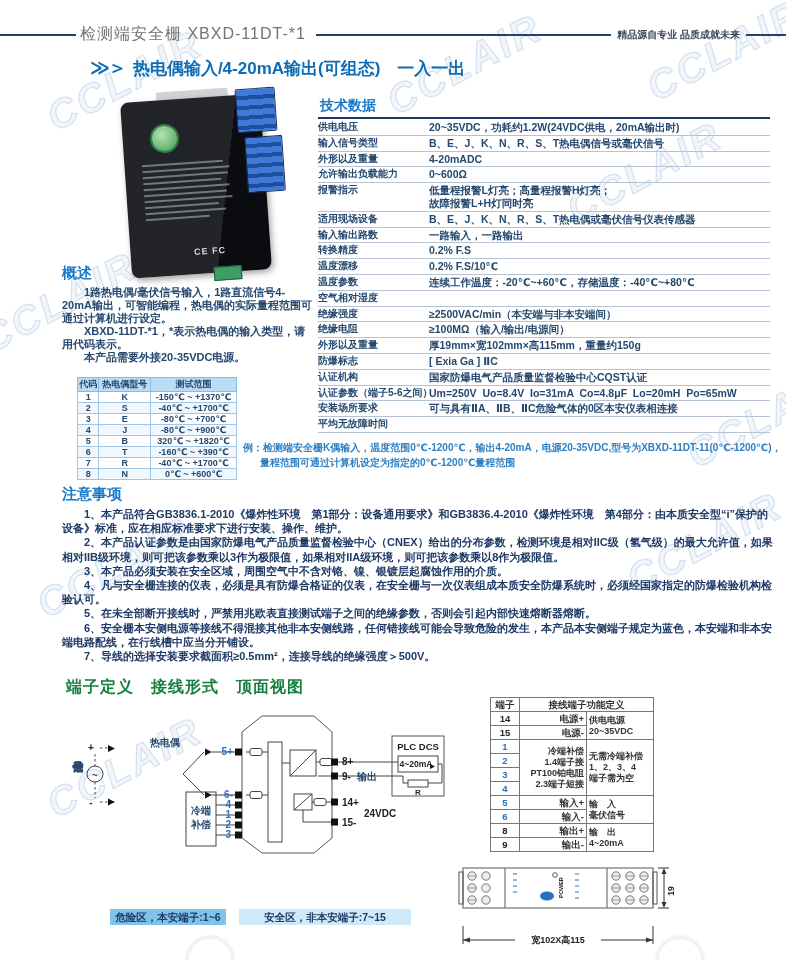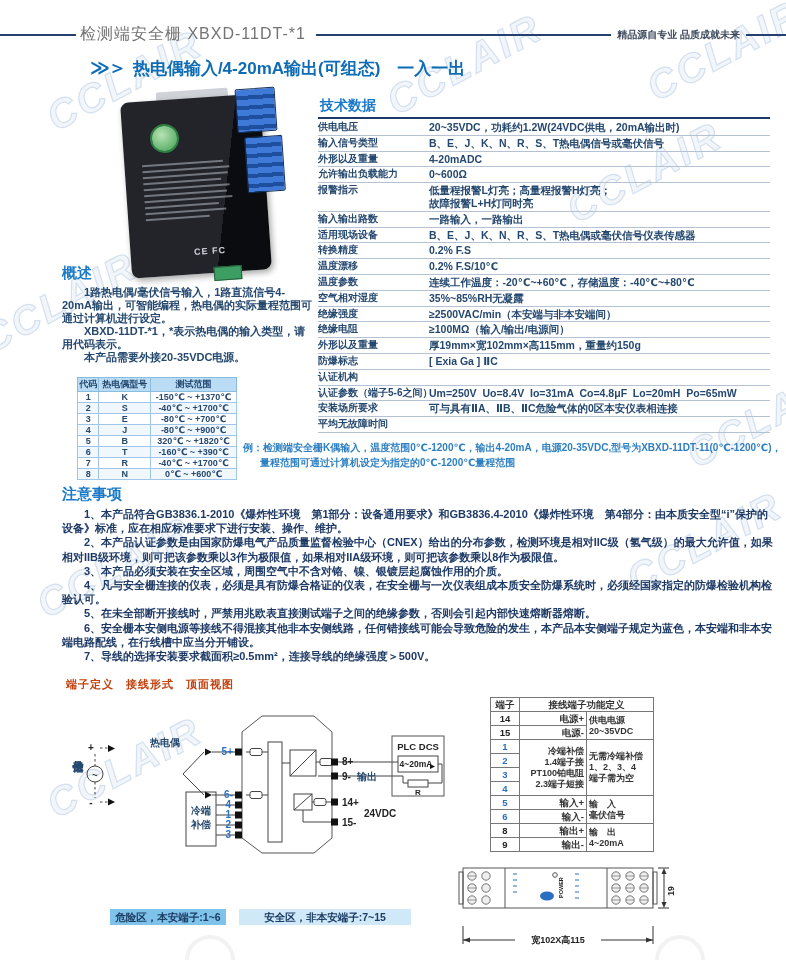--- a/index.html
+++ b/index.html
@@ -48,21 +48,21 @@
   .tech-h{color:#1a7ac9;font-size:14px;font-weight:bold;border-bottom:2px solid #1b3a6b;padding:0 0 2px 2px;margin:0 0 1px 0;}
   .spec-row{display:flex;border-bottom:1px solid #b5c2d4;padding:1px 0;}
   .spec-label{width:107px;flex:none;color:#25486f;font-size:10px;font-weight:bold;white-space:nowrap;line-height:12.8px;}
   .spec-value{flex:1;color:#25486f;font-size:10.5px;font-weight:bold;white-space:pre-wrap;line-height:12.8px;padding-left:4px;}
   .example{position:absolute;left:243px;top:440px;width:540px;font-size:10px;font-weight:bold;color:#2f80c3;
            line-height:15px;white-space:pre-line;padding-left:17px;text-indent:-17px;}
   
   .notes{position:absolute;left:62px;top:485px;width:712px;}
   .note{margin:0;text-indent:2em;font-size:11px;line-height:14.2px;font-weight:bold;color:#1e3a66;}
   
-  .term-h{position:absolute;left:66px;top:677px;color:#c2410c;font-weight:bold;font-size:11px;letter-spacing:1px;}
+  .term-h{position:absolute;left:66px;top:677px;color:#15803d;font-weight:bold;font-size:16px;letter-spacing:1px;}
   
   .wiring{position:absolute;left:62px;top:698px;}
   .wiring text{font-family:"Liberation Sans","DejaVu Sans",sans-serif;}
   
   .tterm{position:absolute;left:490px;top:697px;border-collapse:collapse;table-layout:fixed;width:164px;
          font-size:9.5px;color:#333;background:#fff;}
   .tterm th,.tterm td{border:1px solid #777;padding:0 2px;height:13px;line-height:11px;text-align:center;font-weight:bold;}
   .tterm .c1{width:24px;}
   .tterm .c2{width:60px;text-align:right;}
   .tterm .c3{width:64px;text-align:left;}
@@ -209,61 +209,61 @@
         <div class="spec-row">
           <div class="spec-label">允许输出负载能力</div>
           <div class="spec-value">0~600Ω</div>
         </div>
         <div class="spec-row">
           <div class="spec-label">报警指示</div>
           <div class="spec-value">低量程报警L灯亮；高量程报警H灯亮；
 故障报警L+H灯同时亮</div>
         </div>
         <div class="spec-row">
+          <div class="spec-label">适用现场设备</div>
+          <div class="spec-value">B、E、J、K、N、R、S、T热电偶或毫伏信号仪表传感器</div>
+        </div>
+        <div class="spec-row">
           <div class="spec-label">输入输出路数</div>
           <div class="spec-value">一路输入，一路输出</div>
         </div>
         <div class="spec-row">
-          <div class="spec-label">适用现场设备</div>
-          <div class="spec-value">B、E、J、K、N、R、S、T热电偶或毫伏信号仪表传感器</div>
-        </div>
-        <div class="spec-row">
           <div class="spec-label">转换精度</div>
           <div class="spec-value">0.2% F.S</div>
         </div>
         <div class="spec-row">
           <div class="spec-label">温度漂移</div>
           <div class="spec-value">0.2% F.S/10℃</div>
         </div>
         <div class="spec-row">
           <div class="spec-label">温度参数</div>
           <div class="spec-value">连续工作温度：-20℃~+60℃，存储温度：-40℃~+80℃</div>
         </div>
         <div class="spec-row">
           <div class="spec-label">空气相对湿度</div>
-          <div class="spec-value">35%~85%RH无凝露</div>
         </div>
         <div class="spec-row">
           <div class="spec-label">绝缘强度</div>
           <div class="spec-value">≥2500VAC/min（本安端与非本安端间）</div>
         </div>
         <div class="spec-row">
           <div class="spec-label">绝缘电阻</div>
           <div class="spec-value">≥100MΩ（输入/输出/电源间）</div>
         </div>
         <div class="spec-row">
           <div class="spec-label">外形以及重量</div>
           <div class="spec-value">厚19mm×宽102mm×高115mm，重量约150g</div>
         </div>
         <div class="spec-row">
           <div class="spec-label">防爆标志</div>
           <div class="spec-value">[ Exia Ga ] ⅡC</div>
         </div>
         <div class="spec-row">
           <div class="spec-label">认证机构</div>
+          <div class="spec-value">国家防爆电气产品质量监督检验中心CQST认证</div>
         </div>
         <div class="spec-row">
           <div class="spec-label">认证参数（端子5-6之间）</div>
           <div class="spec-value">Um=250V  Uo=8.4V  Io=31mA  Co=4.8μF  Lo=20mH  Po=65mW</div>
         </div>
         <div class="spec-row">
           <div class="spec-label">安装场所要求</div>
           <div class="spec-value">可与具有ⅡA、ⅡB、ⅡC危险气体的0区本安仪表相连接</div>
         </div>
         <div class="spec-row">

